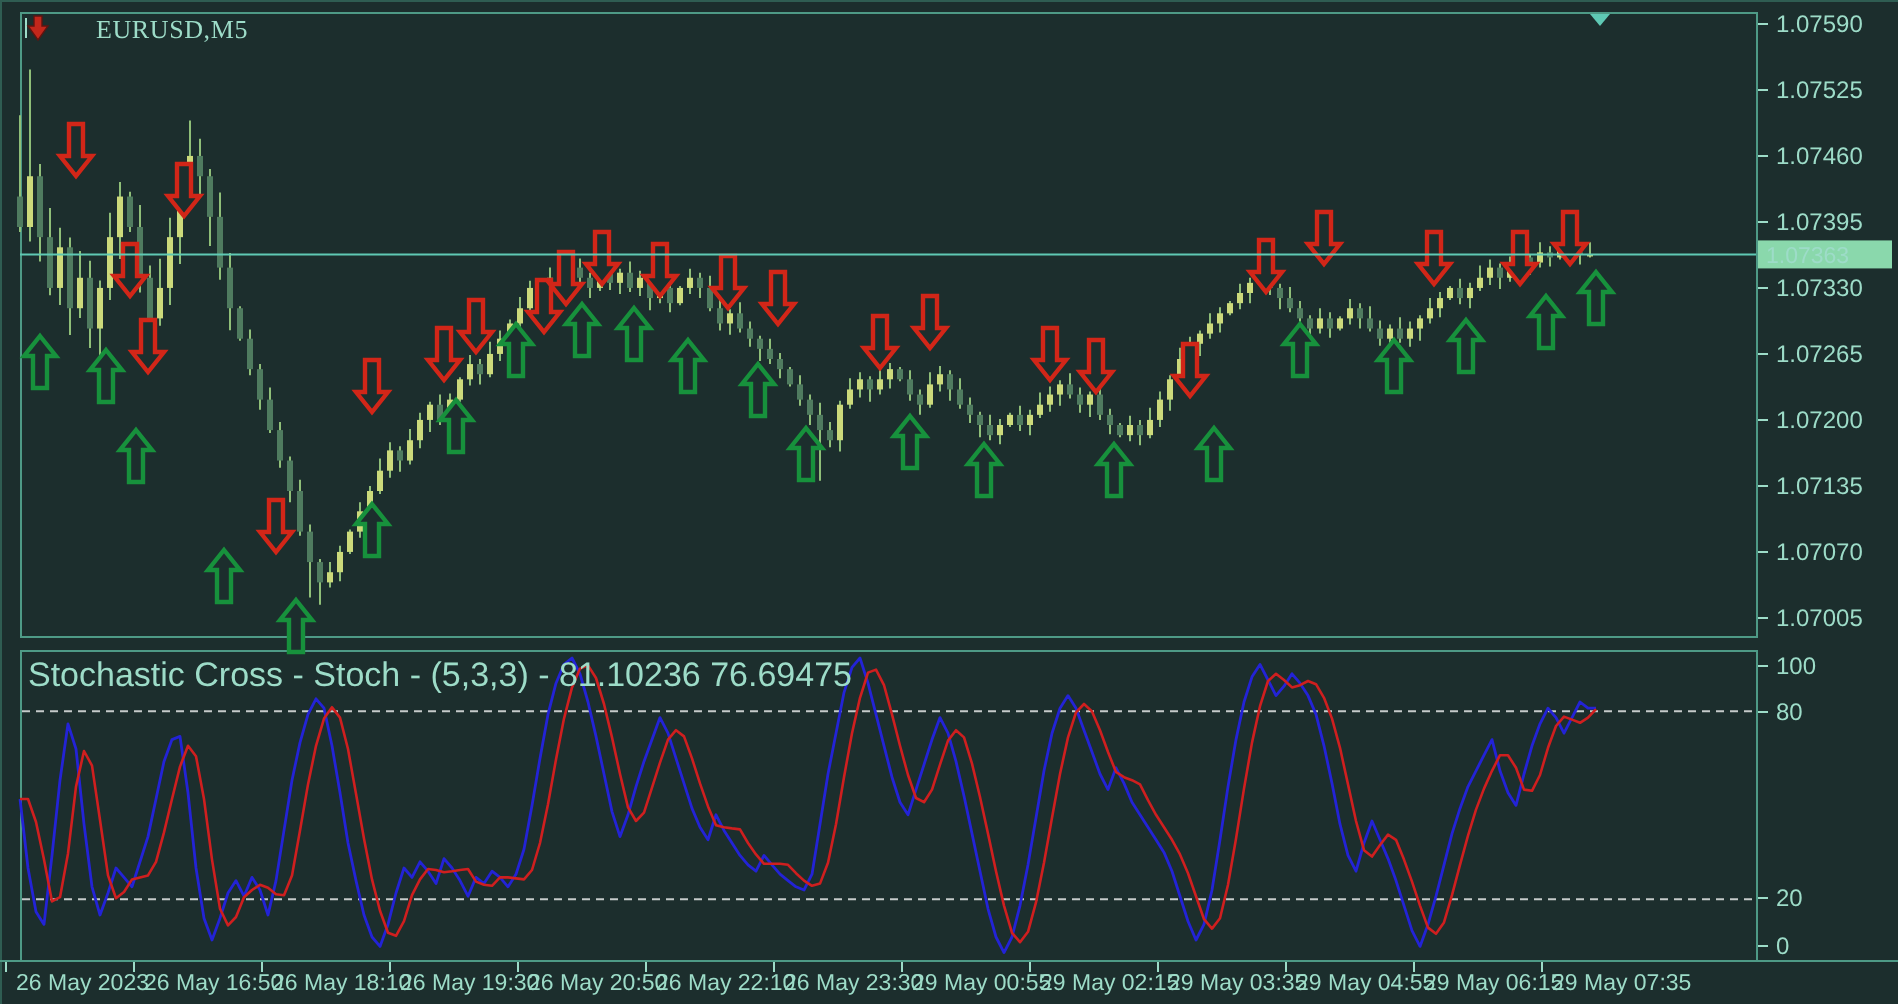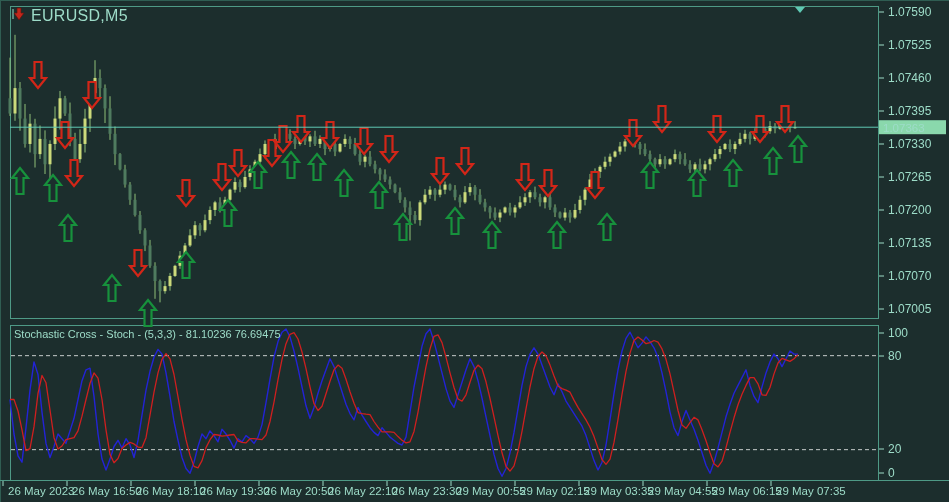--- a/index.html
+++ b/index.html
@@ -1,23 +1,23 @@
 <!DOCTYPE html>
 <html><head>
 <meta charset="utf-8">
 <style>
   html,body{margin:0;padding:0;background:#10201f;}
   .stage{position:relative;width:949px;height:502px;background:#1c2e2d;overflow:hidden;
          font-family:"Liberation Sans",sans-serif;}
   .stage svg{position:absolute;left:0;top:0;}
   svg text{font-family:"Liberation Sans",sans-serif;fill:#9ddcc8;}
   .overlay{position:absolute;color:#9ddcc8;white-space:nowrap;}
-  .sym{left:31px;top:7px;font-size:16px;letter-spacing:.3px;}
+  .sym{left:48px;top:7px;font-size:13px;letter-spacing:.3px;font-family:Liberation Serif, serif;}
   .symicon{left:11px;top:7px;width:15px;height:14px;}
-  .stochlbl{left:14px;top:328px;font-size:11px;}
+  .stochlbl{left:14px;top:328px;font-size:17px;}
 </style>
 </head>
 <body>
 
 <div class="stage">
   <svg id="cv" width="949" height="502">
       <g>
         <line x1="0" y1="0.5" x2="949" y2="0.5" stroke="#2f5d52" stroke-width="1"></line>
         <line x1="0.5" y1="0" x2="0.5" y2="502" stroke="#2f5d52" stroke-width="1"></line>
         <line x1="10" y1="6.5" x2="878" y2="6.5" stroke="#4e9a86" stroke-width="1"></line>

